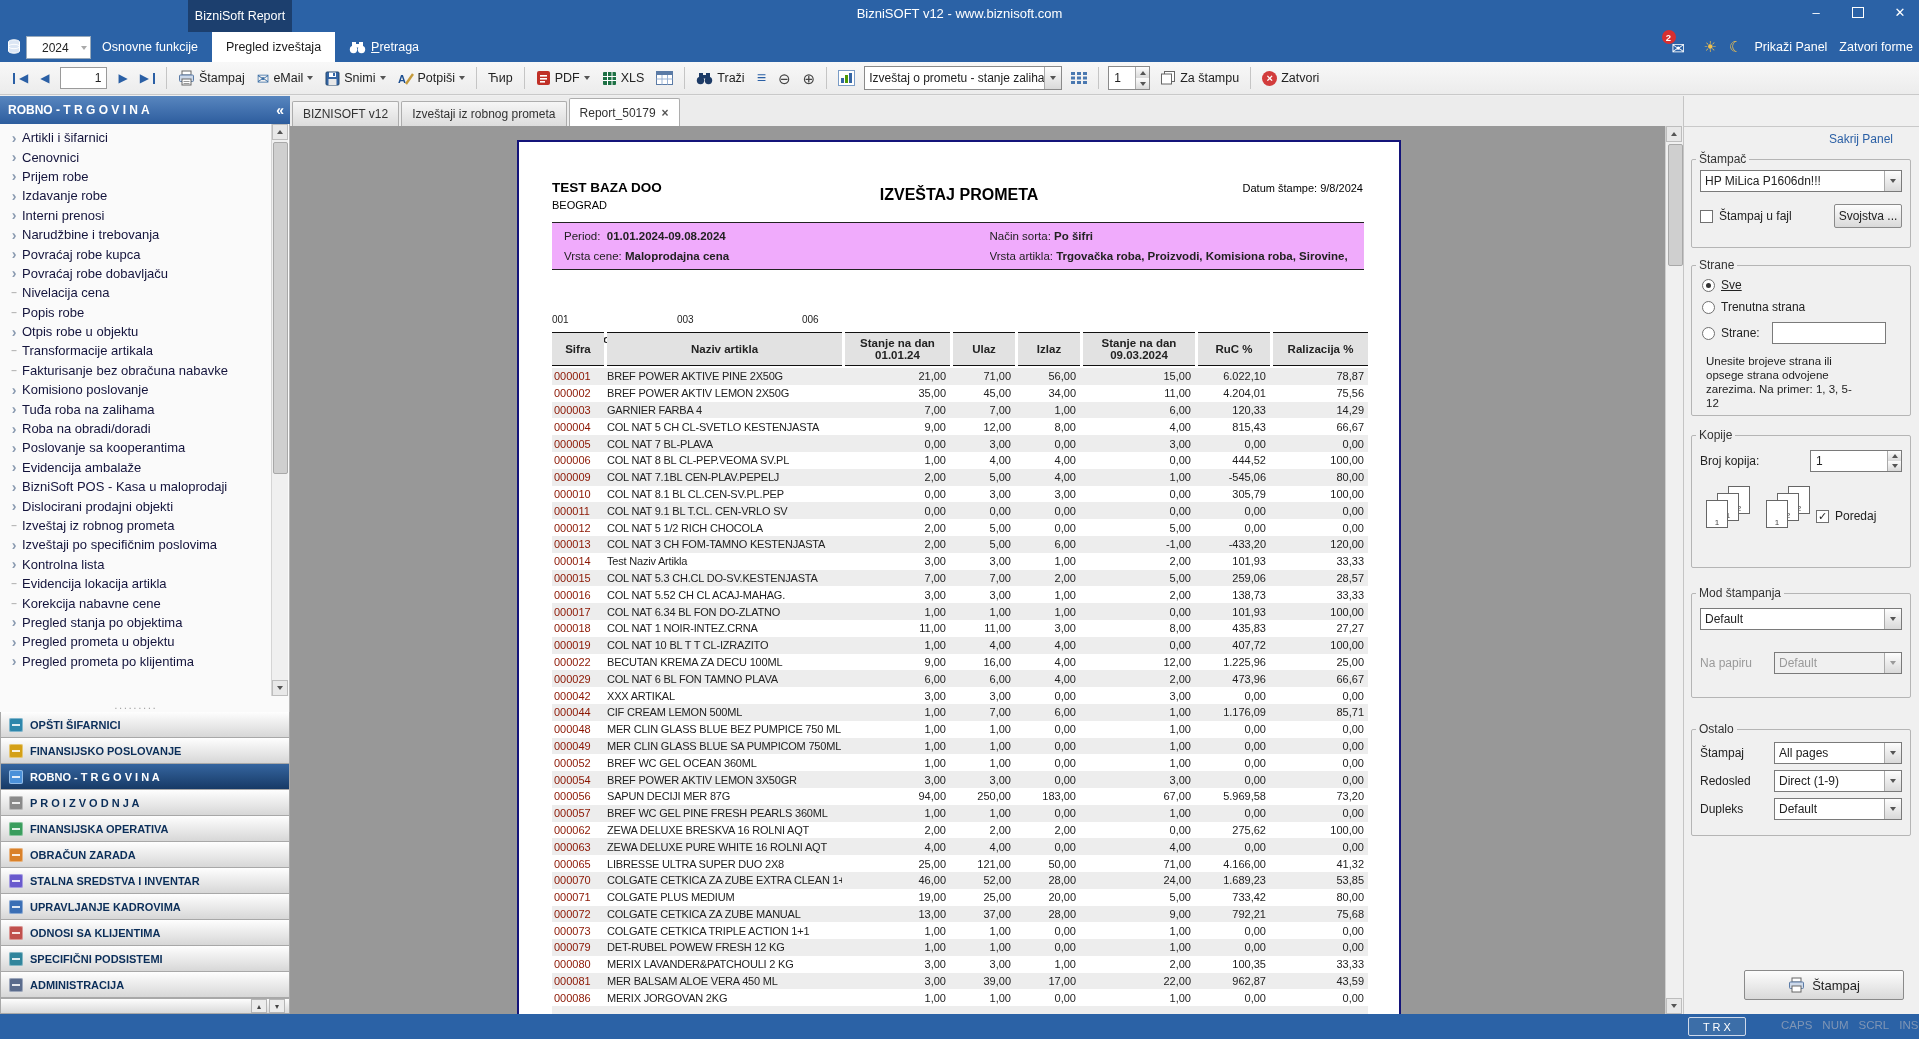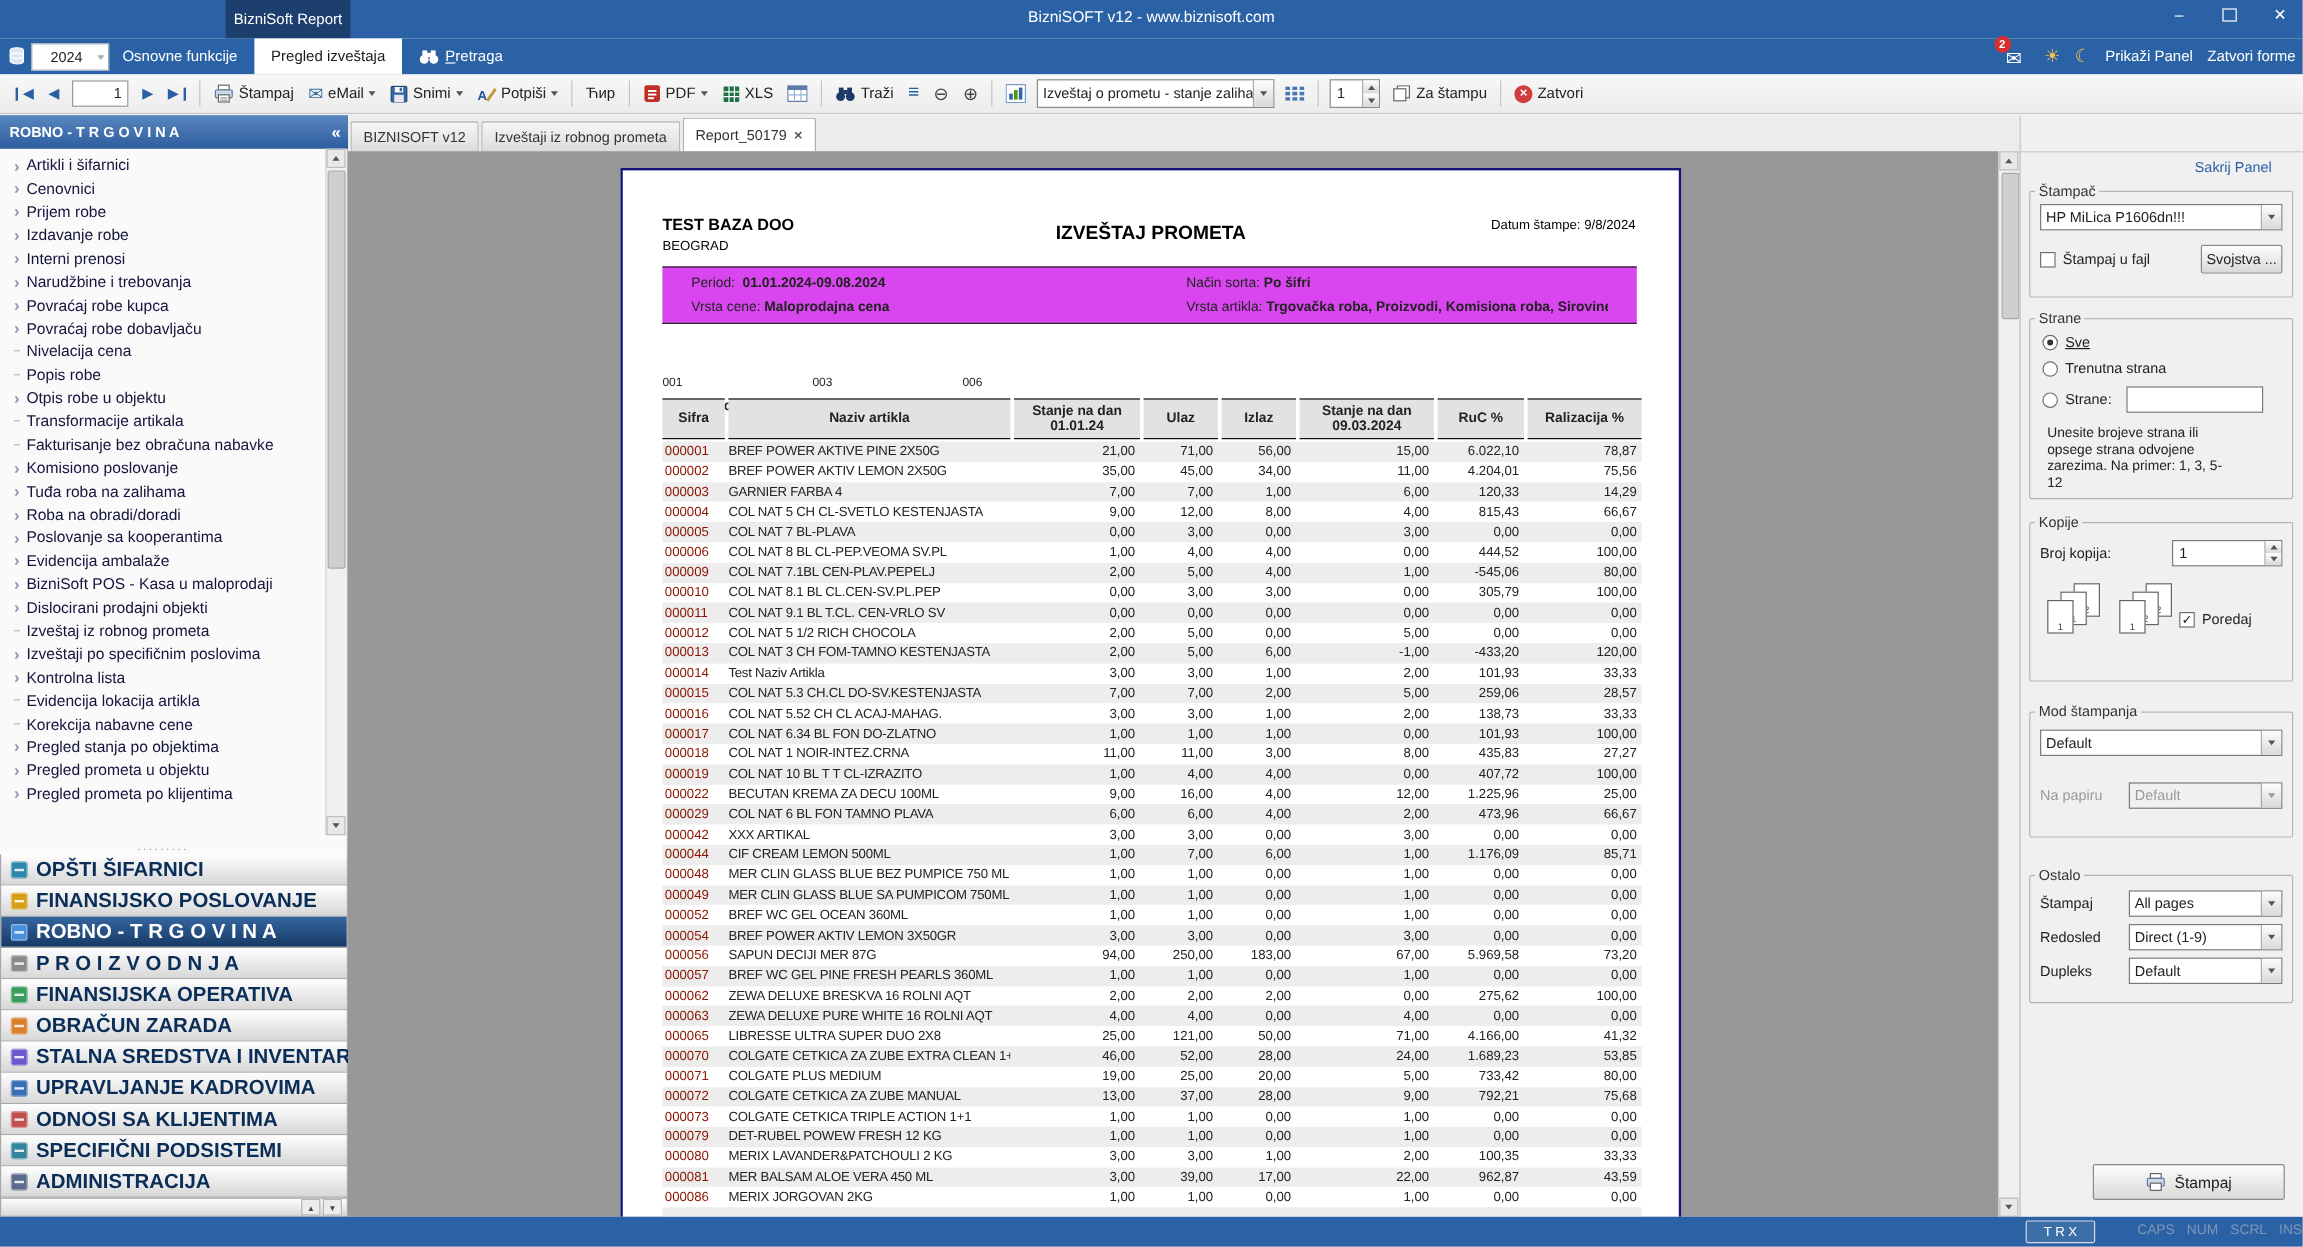--- a/index.html
+++ b/index.html
@@ -63,21 +63,21 @@
   .titem{height:19.4px;display:flex;align-items:center;padding-left:6px;color:#14143c;font-size:13px;white-space:nowrap;}
   .tarrow{width:16px;color:#8a9ab0;font-size:14px;font-weight:bold;flex:0 0 16px;text-align:center;}
   .tarrow.dash{color:#b8b8b8;font-size:10px;}
   #treescroll{position:absolute;right:1px;top:28px;width:16px;height:572px;background:#f0f0f0;border-left:1px solid #d5d5d5;}
   .scr-arrow{position:absolute;left:0;width:16px;height:16px;background:#e8e8e8;border:1px solid #bdbdbd;box-sizing:border-box;
              display:flex;align-items:center;justify-content:center;}
   .scr-thumb{position:absolute;left:1px;width:13px;background:#cfcfcf;border:1px solid #a8a8a8;border-radius:2px;}
   #treedots{position:absolute;left:0;top:604px;width:272px;text-align:center;color:#999;font-size:10px;letter-spacing:2px;}
   #modules{position:absolute;left:0;top:616px;width:290px;}
   .mbtn{height:26px;display:flex;align-items:center;gap:7px;padding-left:8px;background:linear-gradient(#fefefe,#d7d7d7);
-        border:1px solid #a8a8a8;border-top:none;box-sizing:border-box;color:#0b2e59;font-weight:bold;font-size:17px;white-space:nowrap;}
+        border:1px solid #a8a8a8;border-top:none;box-sizing:border-box;color:#0b2e59;font-weight:bold;font-size:11px;white-space:nowrap;}
   .mbtn.act{background:linear-gradient(#35659f,#173a66);color:#fff;}
   .mico{width:14px;height:14px;border-radius:2px;flex:0 0 14px;position:relative;box-shadow:inset 0 0 0 1px rgba(255,255,255,.4);}
   .mico::after{content:"";position:absolute;left:3px;top:6px;width:8px;height:2px;background:rgba(255,255,255,.85);}
   #sbfooter{position:absolute;left:0;top:902px;width:290px;height:16px;background:linear-gradient(#fdfdfd,#d9d9d9);
             border:1px solid #a8a8a8;box-sizing:border-box;display:flex;align-items:center;justify-content:flex-end;gap:2px;padding-right:4px;}
   .sbf-btn{width:14px;height:12px;font-size:8px;display:flex;align-items:center;justify-content:center;color:#444;
            background:#ececec;border:1px solid #b5b5b5;}
   
   #doctabs{position:absolute;left:290px;top:96px;width:1393px;height:30px;background:#ececec;display:flex;align-items:flex-end;padding-left:2px;box-sizing:border-box;}
   .dtab{height:24px;display:flex;align-items:center;padding:0 10px;margin-right:2px;font-size:12px;color:#333;
@@ -85,22 +85,22 @@
   .dtab.act{background:#fff;height:27px;font-size:12px;}
   .tabx{color:#555;font-size:12px;font-weight:bold;}
   #viewport{position:absolute;left:290px;top:126px;width:1393px;height:888px;background:#989898;overflow:hidden;}
   #vscroll{position:absolute;right:0;top:0;width:17px;height:888px;background:#f0f0f0;border-left:1px solid #cfcfcf;}
   
   #page{position:absolute;left:227px;top:14px;width:884px;height:1200px;background:#fff;border:2px solid #14147a;box-sizing:border-box;}
   #rep-company{position:absolute;left:33px;top:38px;font-size:13.5px;font-weight:bold;color:#000;}
   #rep-city{position:absolute;left:33px;top:57px;font-size:11px;color:#000;}
   #rep-title{position:absolute;left:0;top:44px;width:100%;text-align:center;font-size:16px;font-weight:bold;color:#000;}
   #rep-date{position:absolute;right:36px;top:40px;font-size:11px;color:#000;}
-  #infobox{position:absolute;left:33px;top:80px;width:812px;background:#d946ef;border-top:1px solid #222;border-bottom:1px solid #222;
-           padding:3px 24px;box-sizing:border-box;font-size:11.5px;}
+  #infobox{position:absolute;left:33px;top:80px;width:812px;background:#f0abfc;border-top:1px solid #222;border-bottom:1px solid #222;
+           padding:3px 12px;box-sizing:border-box;font-size:11.5px;}
   .inforow{display:grid;grid-template-columns:54% 46%;line-height:20px;}
   .metaval{font-weight:bold;}
   .metacell{white-space:nowrap;overflow:hidden;}
   #objlabel{position:absolute;left:33px;top:154px;font-size:11.5px;font-weight:bold;margin-top:37px;}
   #objrow{position:absolute;left:33px;top:172px;display:flex;font-size:10px;}
   #objrow span{width:125px;}
   #rtablehead{position:absolute;left:33px;top:190px;display:grid;grid-template-columns:52px 235px 105px 62px 62px 112px 72px 95px;column-gap:3px;}
   .hc{background:#e2e2e2;border-top:1px solid #111;border-bottom:1px solid #111;min-height:34px;display:flex;
       align-items:center;justify-content:center;text-align:center;font-weight:bold;font-size:11.5px;line-height:12.5px;padding:1px 2px;box-sizing:border-box;}
   #rtablebody{position:absolute;left:33px;top:226px;}

